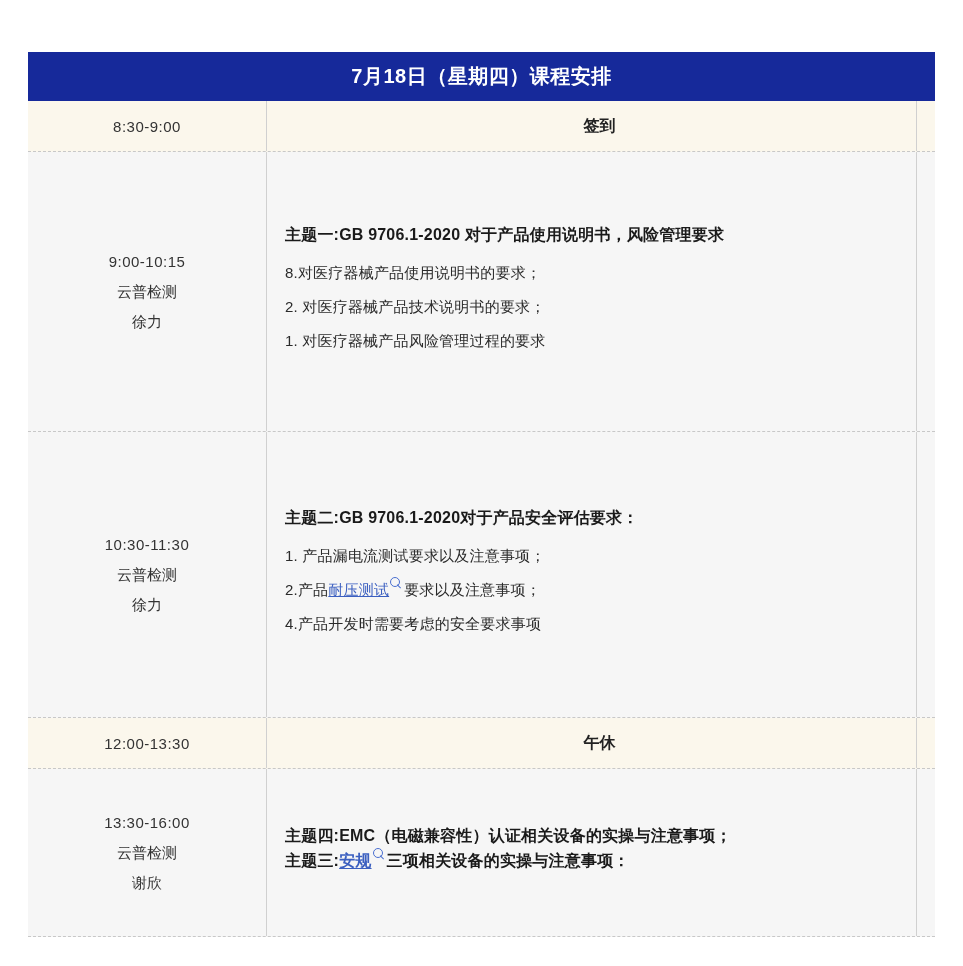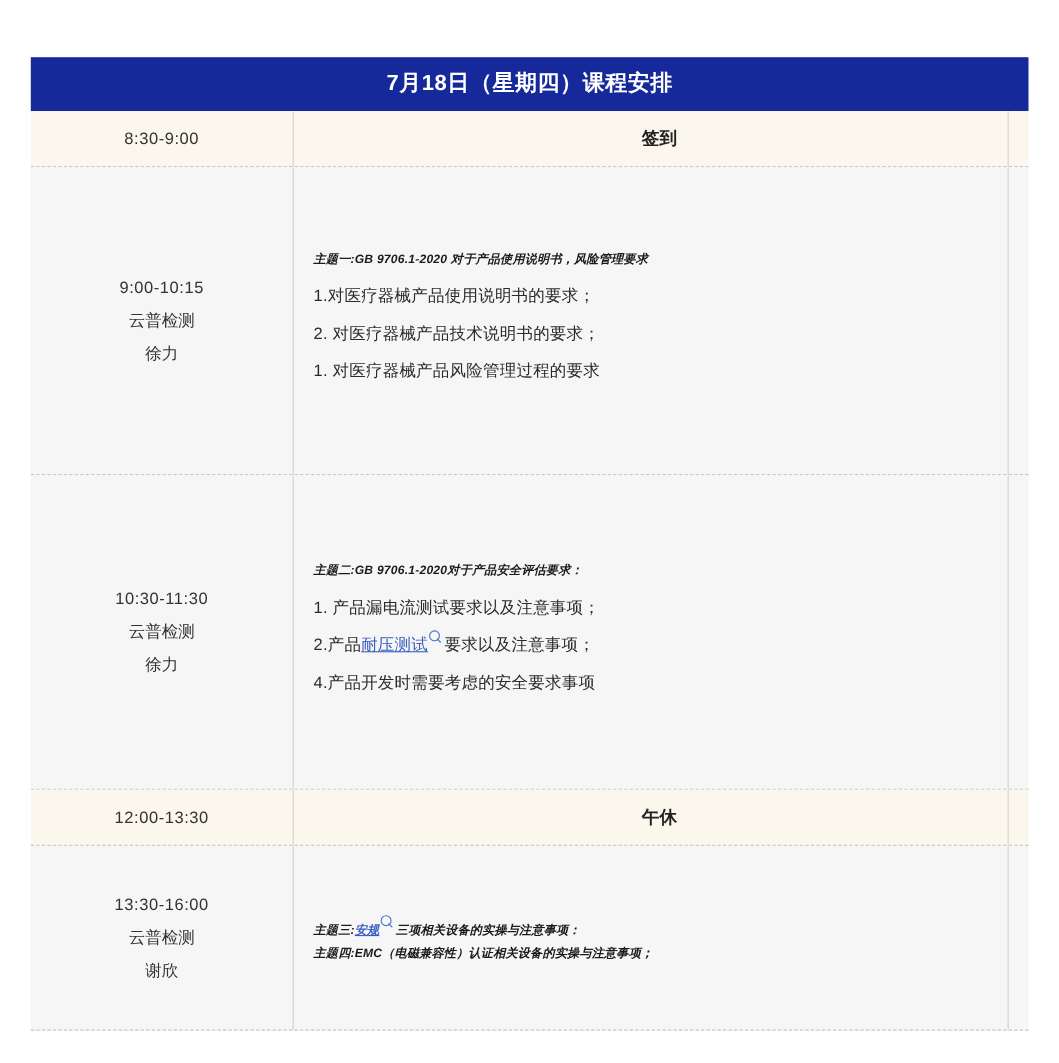--- a/index.html
+++ b/index.html
@@ -77,26 +77,25 @@
     color: #222222;
     width: 100%;
   }
   .break-row { height: 51px; }
   .break-row .time-cell { line-height: 51px; }
   .row-tail {
     flex: 0 0 18px;
     width: 18px;
   }
   .session-title {
-    font-size: 11px;
+    font-size: 16px;
     font-weight: bold;
     color: #1a1a1a;
     margin-bottom: 10px;
     letter-spacing: 0.2px;
-    font-style: italic;
   }
   .session-item {
     font-size: 15px;
     color: #2b2b2b;
     line-height: 34px;
     letter-spacing: 0.2px;
   }
   .link {
     color: #3b5fc0;
   }
@@ -150,21 +149,21 @@
     </div>
 
     <div class="row session-row r1">
       <div class="time-cell">
         <span class="t-time">9:00-10:15</span>
         <span>云普检测</span>
         <span>徐力</span>
       </div>
       <div class="content-cell">
         <div class="session-title">主题一:GB 9706.1-2020 对于产品使用说明书，风险管理要求</div>
-        <div class="session-item">1.对医疗器械产品使用说明书的要求；</div>
+        <div class="session-item">8.对医疗器械产品使用说明书的要求；</div>
         <div class="session-item">2. 对医疗器械产品技术说明书的要求；</div>
         <div class="session-item">1. 对医疗器械产品风险管理过程的要求</div>
       </div>
       <div class="row-tail"></div>
     </div>
 
     <div class="row session-row r2">
       <div class="time-cell">
         <span class="t-time">10:30-11:30</span>
         <span>云普检测</span>
@@ -189,20 +188,20 @@
       <div class="row-tail"></div>
     </div>
 
     <div class="row session-row r3">
       <div class="time-cell">
         <span class="t-time">13:30-16:00</span>
         <span>云普检测</span>
         <span>谢欣</span>
       </div>
       <div class="content-cell">
+        <div class="session-title second">主题四:EMC（电磁兼容性）认证相关设备的实操与注意事项；</div>
         <div class="session-title"><span>主题三:</span><a class="link" href="#">安规</a><span class="mag"></span><span>三项相关设备的实操与注意事项：</span></div>
-        <div class="session-title second">主题四:EMC（电磁兼容性）认证相关设备的实操与注意事项；</div>
       </div>
       <div class="row-tail"></div>
     </div>
 
   </div>
 </div>
 
 </body></html>

